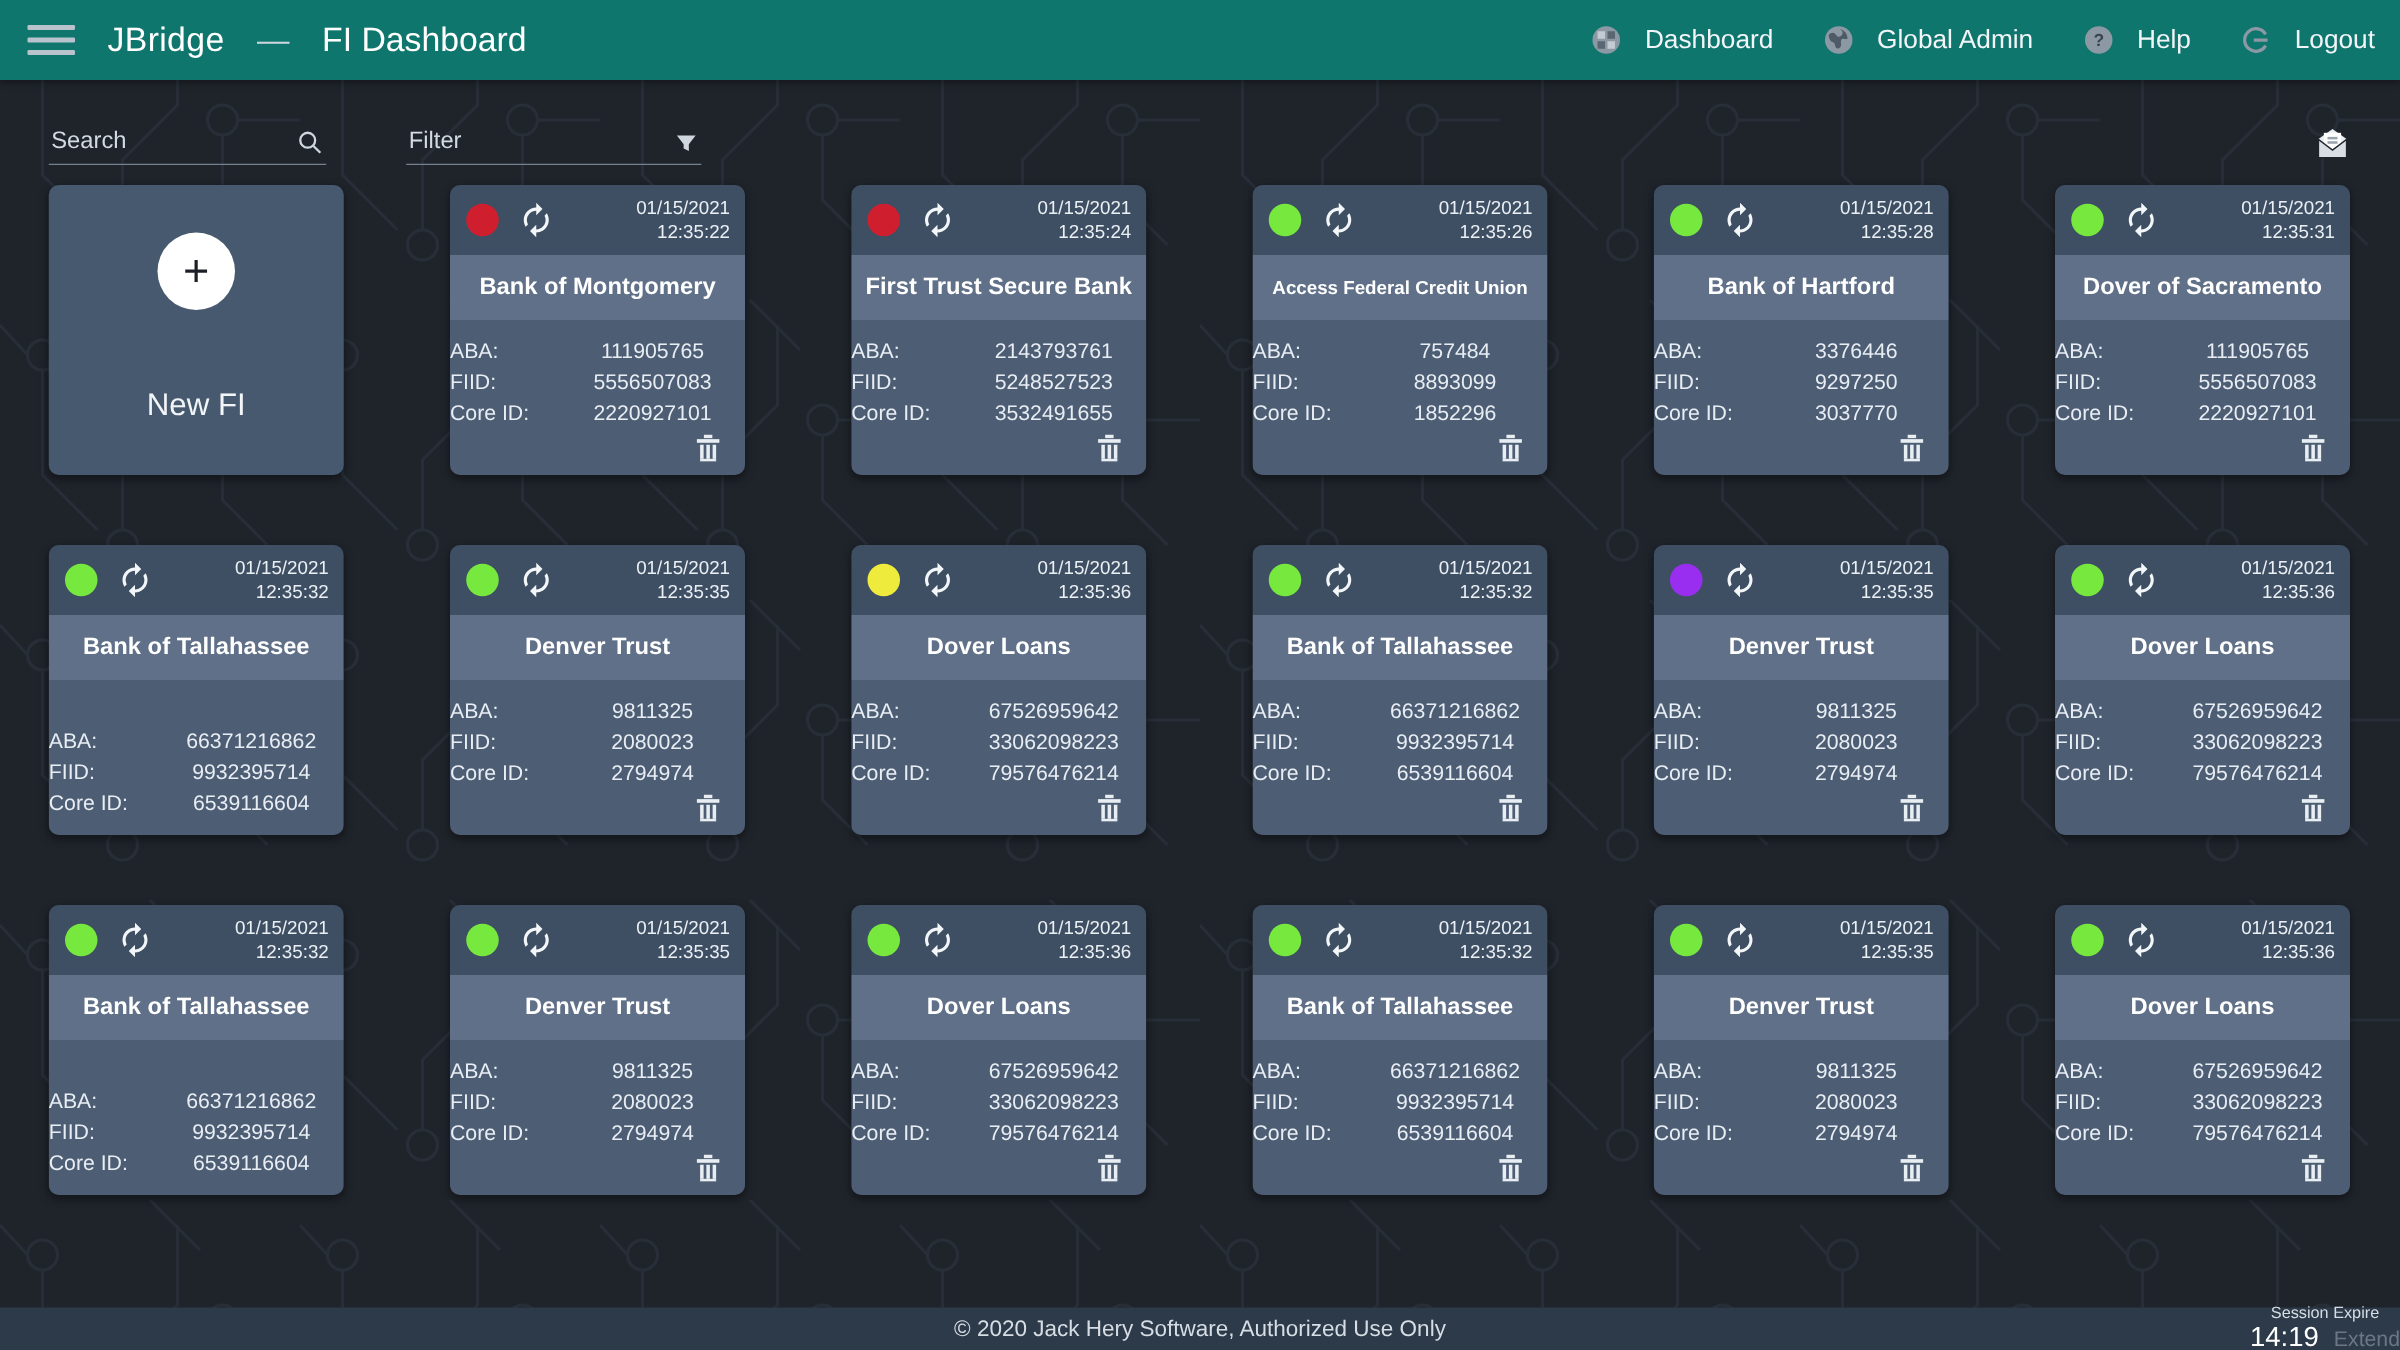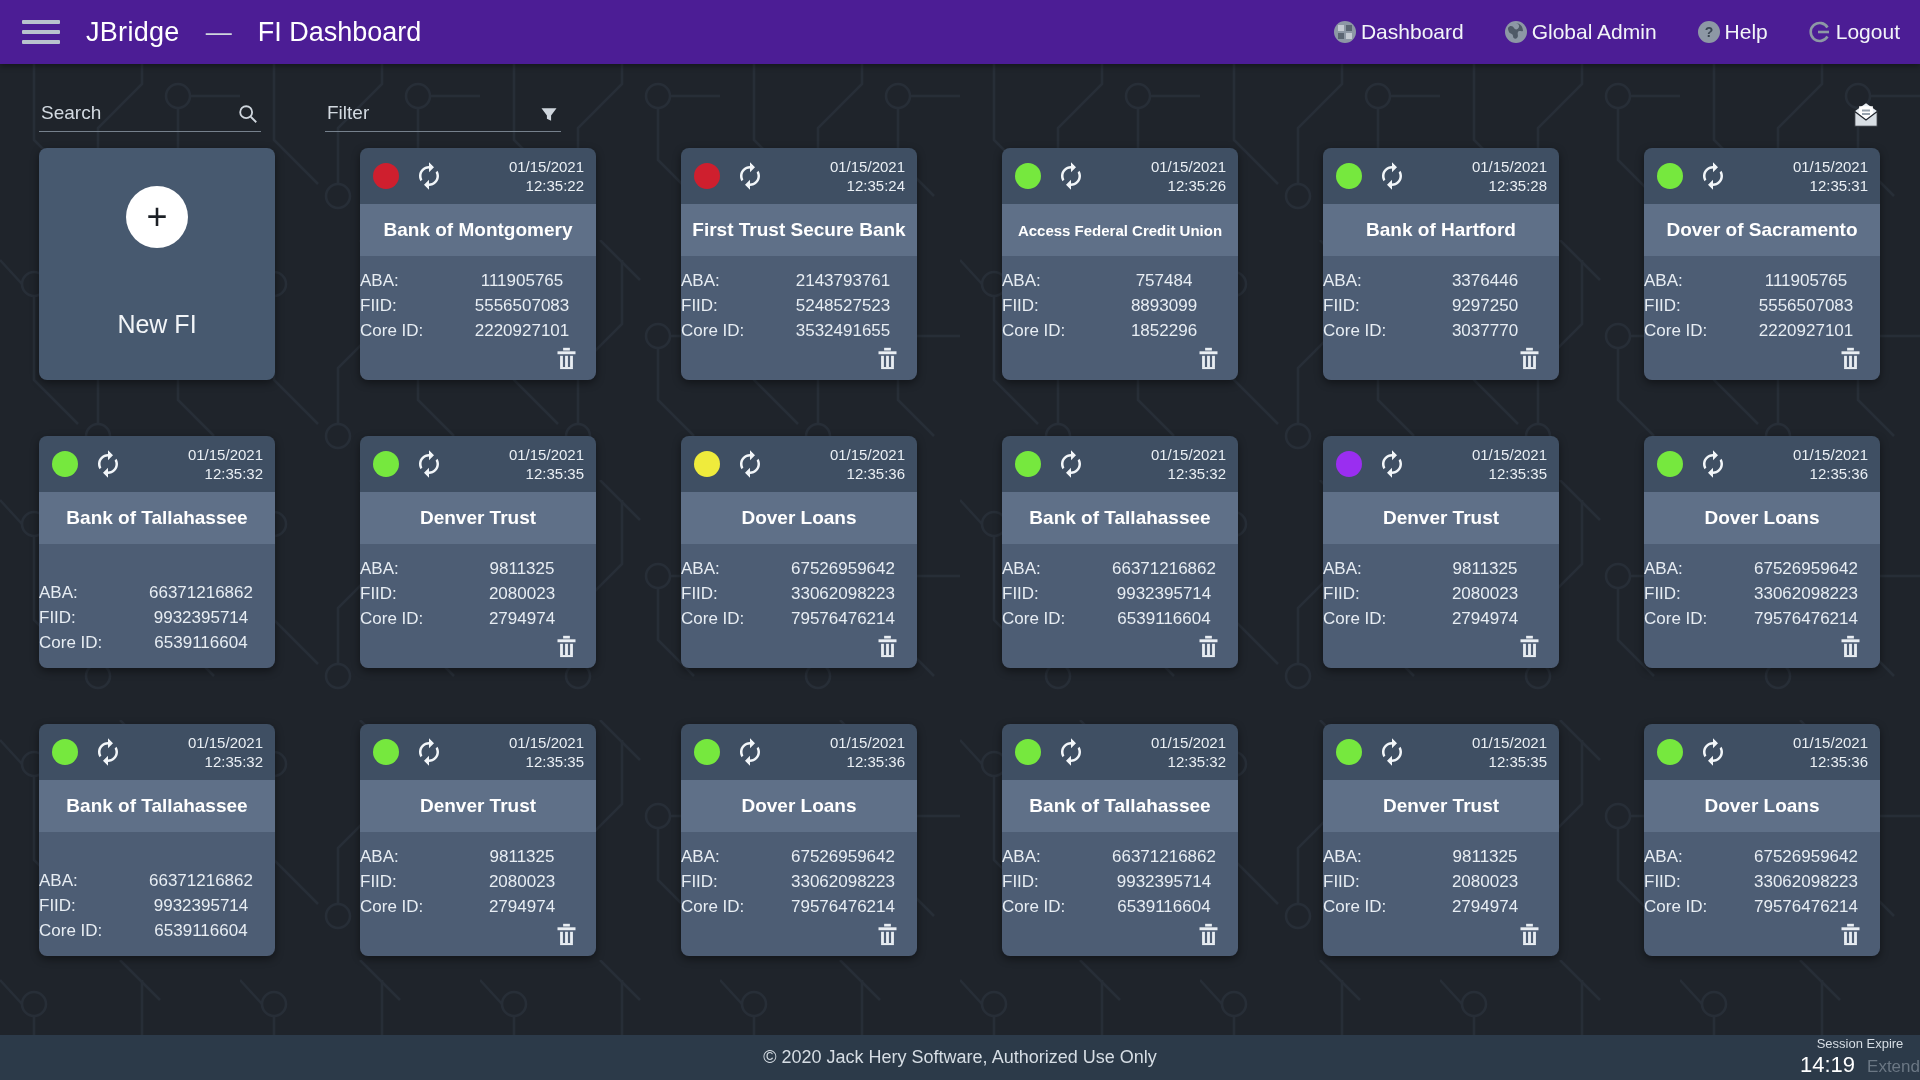--- a/index.html
+++ b/index.html
@@ -8,32 +8,32 @@
     font-family:"Liberation Sans","DejaVu Sans",sans-serif;
     background:#1f242b; color:#fff; position:relative;
   }
   svg { display:block; }
 
   
   .bg-pattern { position:fixed; inset:0; z-index:0; }
 
   
   .navbar {
-    position:relative; z-index:5; height:64px; background:#4c1d95;
+    position:relative; z-index:5; height:64px; background:#0f766e;
     display:flex; align-items:stretch; box-shadow:0 2px 6px rgba(0,0,0,.4);
   }
   .nav-left { display:flex; align-items:center; gap:26px; padding-left:22px; }
   .hamburger { width:38px; cursor:pointer; display:flex; flex-direction:column; gap:6px; }
   .hamburger span { display:block; height:4px; border-radius:1px; background:#b9c3cd; }
   .brand { font-size:27px; font-weight:500; color:#fff; letter-spacing:.3px; }
   .brand-sep { font-size:26px; color:#cfd6dd; }
   .page-title { font-size:27px; font-weight:500; color:#fff; }
   .nav-right { margin-left:auto; display:flex; align-items:stretch; }
   .nav-item {
-    display:flex; align-items:center; gap:4px; padding:0 20px;
+    display:flex; align-items:center; gap:19px; padding:0 20px;
     font-size:21px; color:#f2f5f8; cursor:pointer; white-space:nowrap;
   }
   .nav-item.active { background:#8d9cae; }
   .nav-icn { width:24px; height:24px; }
 
   
   .toolbar {
     position:relative; z-index:2; display:flex; align-items:flex-end;
     padding:24px 39px 0 39px; height:68px;
   }
@@ -88,21 +88,21 @@
   .card-title.small { font-size:15px; }
   .card-body { flex:1; display:flex; flex-direction:column; padding-top:12px; background:#4d5d74; }
   .card.no-delete .card-body { padding-top:36px; }
   .krow { display:flex; align-items:baseline; line-height:25px; font-size:17px; color:#e7edf3; }
   .krow .lbl { width:98px; flex:0 0 auto; }
   .krow .val { flex:1; text-align:center; padding-right:10px; }
   .trash { margin:auto 16px 8px auto; width:27px; height:27px; cursor:pointer; }
 
   
   .footer {
-    position:fixed; left:0; right:0; bottom:0; z-index:5; height:45px;
+    position:fixed; left:0; right:0; bottom:0; z-index:5; height:34px;
     background:#2c3a49; display:flex; align-items:center;
   }
   .copyright {
     position:absolute; left:0; right:0; text-align:center;
     font-size:18px; color:#d6dde4;
   }
   .session { margin-left:auto; text-align:center; position:relative; z-index:1; }
   .session .s-label { font-size:13px; color:#d6dde4; line-height:1.1; }
   .session .s-row { display:flex; align-items:baseline; gap:12px; justify-content:center; }
   .session .s-time { font-size:22px; color:#fff; }

